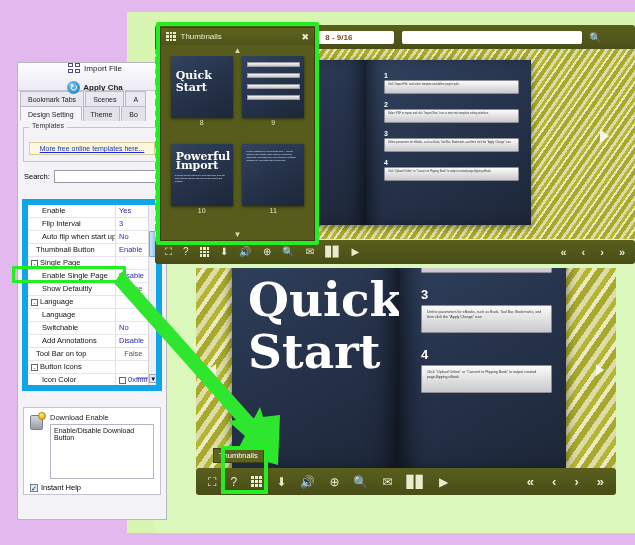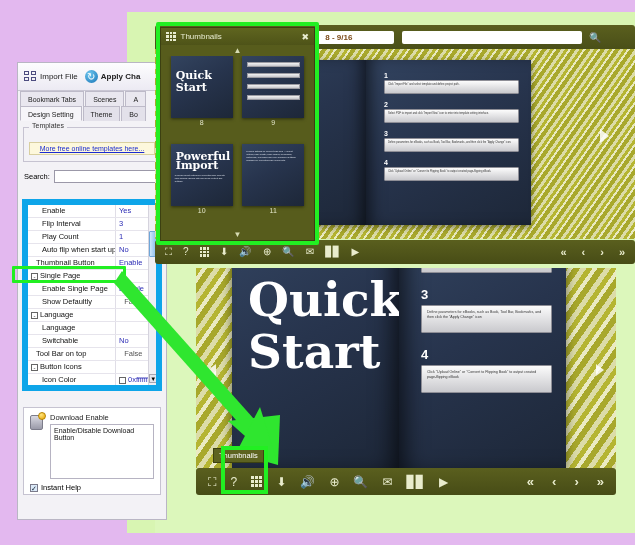--- a/index.html
+++ b/index.html
@@ -21,21 +21,21 @@
   }
 
   
   #app-window{
     position:absolute; left:17px; top:62px; width:150px; height:458px;
     background:#f3f2f6; border:1px solid #b9b6c4;
   }
   .app-toolbar{
     height:28px; background:linear-gradient(#fdfdfe,#eceaf3);
     border-bottom:1px solid #c9c6d3; display:flex; align-items:center;
-    padding-left:6px; gap:7px; font-size:8px; color:#222;
+    padding-left:6px; gap:7px; font-size:8px; color:#222;flex-direction:column;
   }
   .tb-item{ display:flex; align-items:center; gap:3px; white-space:nowrap; }
   .ico-import{ width:13px;height:11px; position:relative; }
   .ico-import i{ position:absolute; border:1px solid #4d4d80; width:5px;height:4px; display:block;}
   .ico-import i:nth-child(1){left:0;top:0;}
   .ico-import i:nth-child(2){left:7px;top:0;}
   .ico-import i:nth-child(3){left:0;top:6px;}
   .ico-import i:nth-child(4){left:7px;top:6px;}
   .ico-apply{
     width:13px;height:13px;border-radius:50%;
@@ -356,24 +356,20 @@
     <div class="propcol" id="proprows">
         <div class="prow">
           <div class="pname">Enable</div>
           <div class="pval">Yes</div>
         </div>
         <div class="prow">
           <div class="pname">Flip Interval</div>
           <div class="pval">3</div>
         </div>
         <div class="prow">
-          <div class="pname">Play Count</div>
-          <div class="pval">1</div>
-        </div>
-        <div class="prow">
           <div class="pname">Auto flip when start up</div>
           <div class="pval">No</div>
         </div>
         <div class="prow">
           <div class="pname" style="padding-left: 8px;">Thumbnail Button</div>
           <div class="pval">Enable</div>
         </div>
         <div class="prow">
           <div class="pname cat"><span class="expander">-</span>Single Page</div>
           <div class="pval grey"></div>
@@ -390,20 +386,24 @@
           <div class="pname cat"><span class="expander">-</span>Language</div>
           <div class="pval grey"></div>
         </div>
         <div class="prow">
           <div class="pname">Language</div>
           <div class="pval grey"></div>
         </div>
         <div class="prow">
           <div class="pname">Switchable</div>
           <div class="pval">No</div>
+        </div>
+        <div class="prow">
+          <div class="pname">Add Annotations</div>
+          <div class="pval">Disable</div>
         </div>
         <div class="prow">
           <div class="pname" style="padding-left: 8px;">Tool Bar on top</div>
           <div class="pval grey">False</div>
         </div>
         <div class="prow">
           <div class="pname cat"><span class="expander">-</span>Button Icons</div>
           <div class="pval grey"></div>
         </div>
         <div class="prow">

